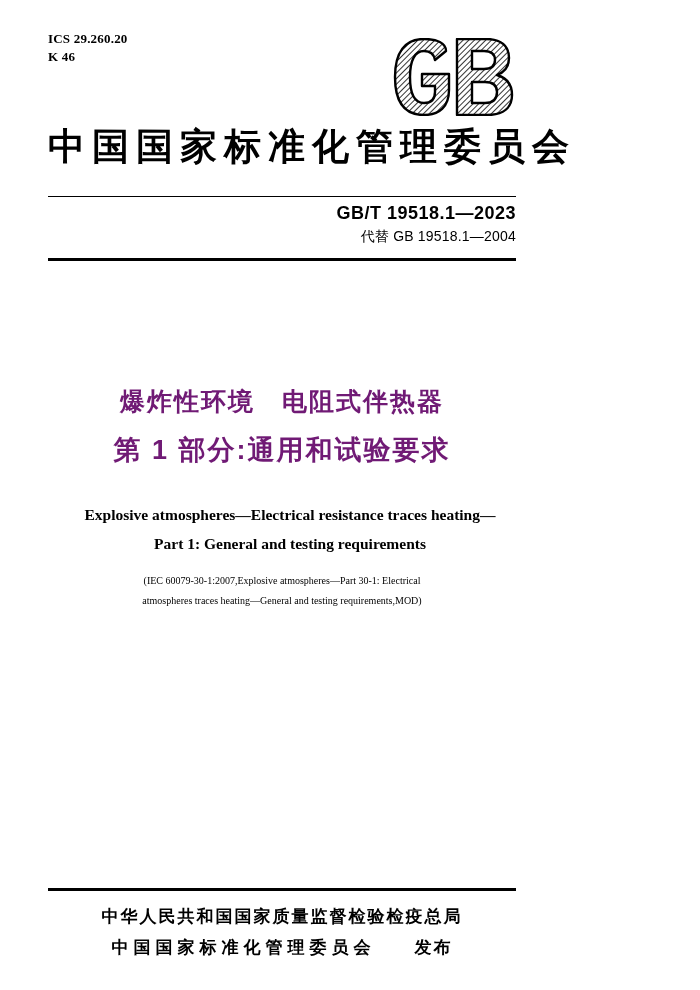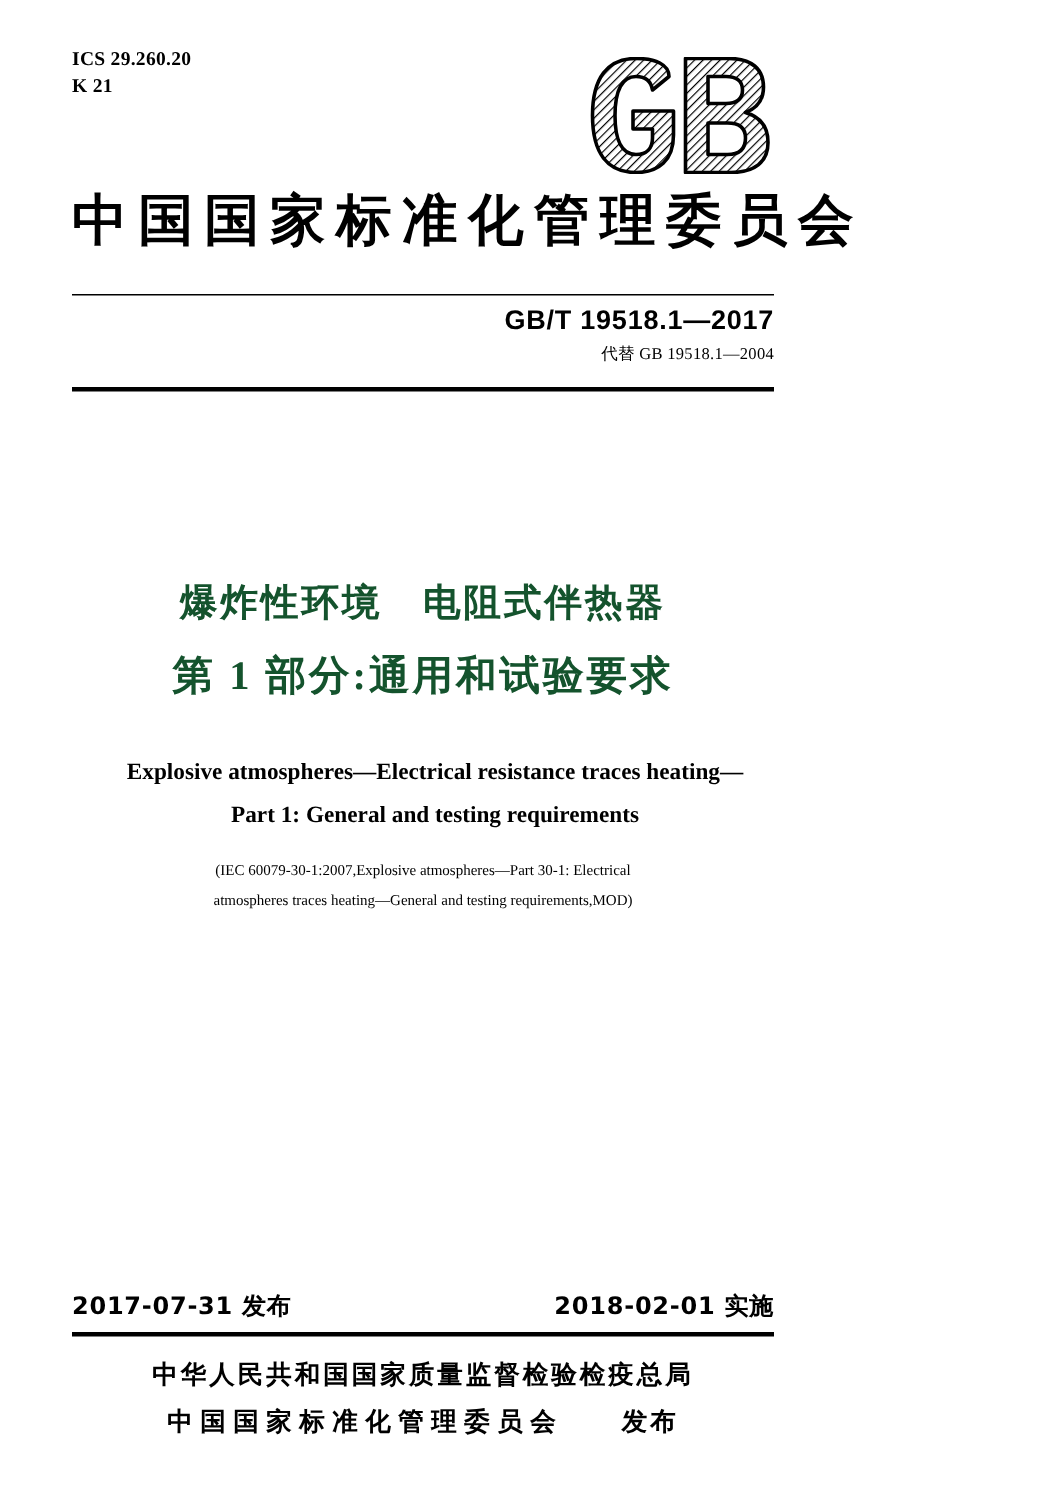--- a/index.html
+++ b/index.html
@@ -66,22 +66,22 @@
     text-align: right;
   }
   .std-no {
     font-family: "Liberation Sans", sans-serif;
     font-weight: bold;
     font-size: 18px;
     letter-spacing: 0.5px;
   }
   .std-replaces {
     margin-top: 4px;
-    font-family: Liberation Serif, serif;
-    font-size: 11px;
+    font-family: Liberation Sans, sans-serif;
+    font-size: 14px;
     letter-spacing: 0.2px;
   }
 
   
   .rule {
     position: absolute;
     left: 48px;
     right: 48px;
     background: #000;
   }
@@ -89,23 +89,23 @@
   .rule-second { top: 258px; height: 3px; }
   .rule-bottom { top: 888px; height: 3px; }
 
   
   .doc-title {
     position: absolute;
     left: 48px;
     right: 48px;
     top: 385px;
     text-align: center;
-    font-family: Liberation Serif, serif;
-    font-weight: bold;
-    color: #14532d;
+    font-family: Liberation Sans, sans-serif;
+    font-weight: bold;
+    color: #701a75;
   }
   .doc-title .l1 {
     font-size: 25px;
     letter-spacing: 2px;
     white-space: nowrap;
   }
   .doc-title .l2 {
     margin-top: 14px;
     font-size: 27px;
     letter-spacing: 2px;
@@ -175,21 +175,21 @@
   .issuer .line2 { letter-spacing: 5px; }
   .issuer .publish { margin-left: 39px; letter-spacing: 2px; font-size: 17px; }
 </style>
 </head>
 <body>
 
 <div class="page">
 
   <div class="ics-block">
     <div class="ics-line">ICS 29.260.20</div>
-    <div class="ics-line">K 21</div>
+    <div class="ics-line">K 46</div>
   </div>
 
   <div class="gb-logo">
     <svg viewBox="0 0 125 78" width="125" height="78" aria-hidden="true">
       <defs>
         <pattern id="hatch" patternUnits="userSpaceOnUse" width="4" height="4" patternTransform="rotate(45)">
           <rect width="4" height="4" fill="#ffffff"></rect>
           <line x1="0" y1="0" x2="0" y2="4" stroke="#000000" stroke-width="1.6"></line>
         </pattern>
       </defs>
@@ -225,45 +225,41 @@
                  M 81 44 L 81 65 L 94 65 C 102 65, 106 61, 106 54 C 106 47, 102 44, 94 44 Z" fill="url(#hatch)" stroke="#000000" stroke-width="2.4" stroke-linejoin="round" fill-rule="evenodd"></path>
       </g>
     </svg>
   </div>
 
   <div class="cn-standard-title">中国国家标准化管理委员会</div>
 
   <div class="rule rule-top"></div>
 
   <div class="std-no-block">
-    <div class="std-no">GB/T 19518.1—2017</div>
+    <div class="std-no">GB/T 19518.1—2023</div>
     <div class="std-replaces">代替 GB 19518.1—2004</div>
   </div>
 
   <div class="rule rule-second"></div>
 
   <div class="doc-title">
     <div class="l1">爆炸性环境　电阻式伴热器</div>
     <div class="l2">第 1 部分:通用和试验要求</div>
   </div>
 
   <div class="doc-title-en">
     <div>Explosive atmospheres—Electrical resistance traces heating—</div>
     <div>Part 1: General and testing requirements</div>
   </div>
 
   <div class="doc-equiv">
     <div>(IEC 60079-30-1:2007,Explosive atmospheres—Part 30-1: Electrical</div>
     <div>atmospheres traces heating—General and testing requirements,MOD)</div>
   </div>
 
-  <div class="date-row">
-    <div class="date-item">2017-07-31 发布</div>
-    <div class="date-item">2018-02-01 实施</div>
-  </div>
 
   <div class="rule rule-bottom"></div>
 
   <div class="issuer">
     <div class="line1">中华人民共和国国家质量监督检验检疫总局</div>
     <div class="line2-wrap">
       <span class="line2">中国国家标准化管理委员会</span>
       <span class="publish">发布</span>
     </div>
   </div>

